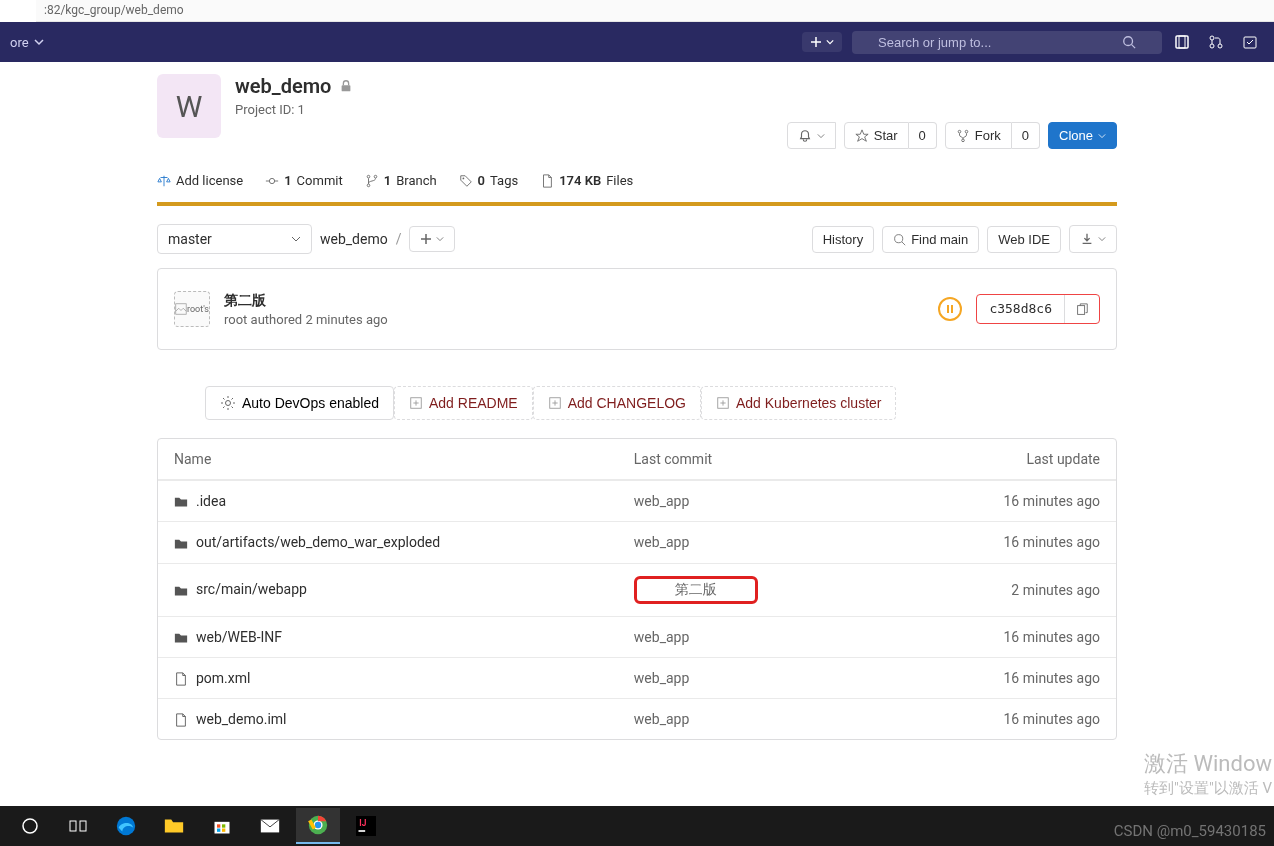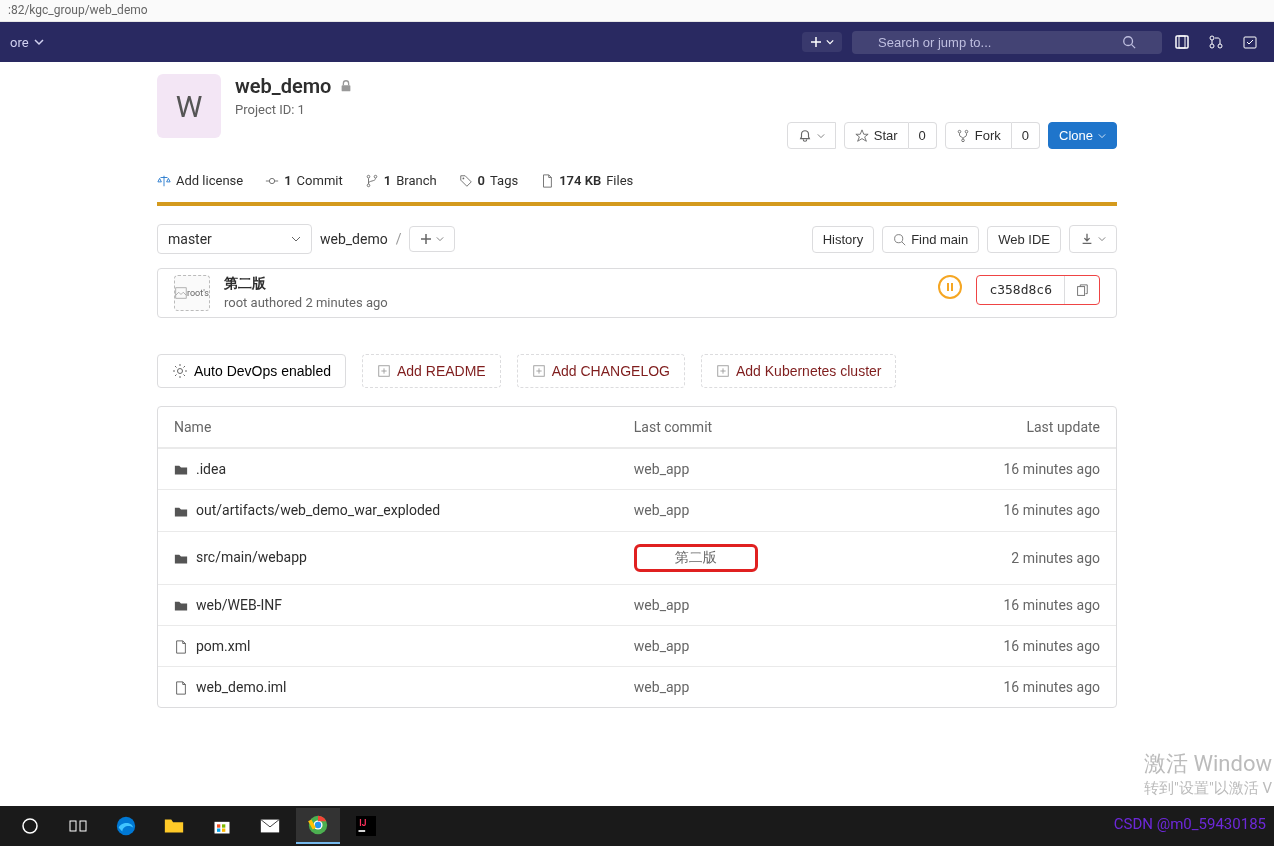--- a/index.html
+++ b/index.html
@@ -1,17 +1,17 @@
 <!DOCTYPE html>
 <html><head>
 <meta charset="utf-8">
 <style>
 * { box-sizing: border-box; margin: 0; padding: 0; }
 body { font-family: -apple-system, BlinkMacSystemFont, "Segoe UI", Roboto, sans-serif; font-size: 14px; color: #2e2e2e; background: #fff; width: 1274px; height: 846px; overflow: hidden; position: relative; }
-.addr-bar { height: 22px; padding: 3px 8px; font-size: 12px; color: #666; background: #fafafa; border-bottom: 1px solid #e5e5e5; }
+.addr-bar { height: 22px; padding: 3px 8px; font-size: 12px; color: #666; background: #fafafa; border-bottom: 1px solid #e5e5e5; margin-left: 36px; }
 .top-nav { height: 40px; background: #292961; display: flex; align-items: center; padding: 0 10px; color: #fff; }
 .top-nav-left { display: flex; align-items: center; gap: 5px; font-size: 13px; color: #d1d1f0; }
 .top-nav-left svg { fill: #d1d1f0; }
 .top-nav .spacer { flex: 1; }
 .top-nav .plus-btn { background: rgba(255,255,255,0.08); border: none; color: #fff; padding: 4px 8px; border-radius: 4px; display: flex; align-items: center; gap: 4px; cursor: pointer; }
 .search-box { margin-left: 10px; background: rgba(255,255,255,0.12); border-radius: 4px; display: flex; align-items: center; padding: 4px 26px; width: 310px; }
 .search-box input { background: transparent; border: none; color: #fff; outline: none; flex: 1; font-size: 13px; }
 .search-box input::placeholder { color: #bfbfe0; }
 .top-nav .icon-btn { background: none; border: none; color: #fff; padding: 6px; cursor: pointer; margin-left: 6px; }
 .container { max-width: 960px; margin: 0 auto; padding: 12px 0 0 0; }
@@ -30,46 +30,46 @@
 .stats a { color: #1f75cb; text-decoration: none; display: flex; align-items: center; gap: 5px; }
 .stats span { color: #2e2e2e; display: flex; align-items: center; gap: 5px; }
 .stats strong { font-weight: 600; }
 .controls { display: flex; gap: 8px; padding: 18px 0 14px 0; align-items: center; }
 .branch-select { border: 1px solid #dcdcde; border-radius: 4px; padding: 6px 10px; width: 155px; display: flex; justify-content: space-between; align-items: center; cursor: pointer; }
 .breadcrumb { font-size: 14px; display: flex; align-items: center; gap: 8px; }
 .breadcrumb .sep { color: #999; }
 .plus-dd { border: 1px solid #dcdcde; border-radius: 4px; padding: 6px 10px; display: flex; align-items: center; gap: 4px; cursor: pointer; }
 .controls .spacer { flex: 1; }
 .dl-btn { border: 1px solid #dcdcde; border-radius: 4px; padding: 6px 10px; display: flex; align-items: center; gap: 4px; cursor: pointer; }
-.commit-panel { border: 1px solid #dcdcde; border-radius: 4px; padding: 6px 16px; display: flex; align-items: flex-start; gap: 14px; margin-bottom: 36px; }
+.commit-panel { border: 1px solid #dcdcde; border-radius: 4px; padding: 22px 16px; display: flex; align-items: center; gap: 14px; margin-bottom: 36px; }
 .commit-avatar { width: 36px; height: 36px; border: 1px dashed #bbb; border-radius: 4px; display: flex; align-items: center; justify-content: center; font-size: 10px; color: #666; background: #fafafa; }
 .commit-info { flex: 1; }
 .commit-msg { font-weight: 600; font-size: 14px; }
 .commit-meta { font-size: 13px; color: #666; margin-top: 2px; }
 .status-circle { width: 24px; height: 24px; border: 2px solid #f5a623; border-radius: 50%; display: flex; align-items: center; justify-content: center; color: #f5a623; font-weight: bold; font-size: 11px; }
 .sha-box { border: 1px solid #ef4444; border-radius: 4px; display: flex; }
 .sha-box .sha { padding: 6px 12px; font-family: monospace; font-size: 13px; }
 .sha-box .copy { padding: 6px 10px; border-left: 1px solid #dcdcde; cursor: pointer; }
-.action-row { display: flex; gap: 16px; margin-bottom: 18px; }
+.action-row { display: flex; gap: 0; margin-bottom: 18px; margin-left: 48px; }
 .action-btn { border: 1px solid #dcdcde; border-radius: 4px; padding: 8px 14px; font-size: 14px; display: flex; align-items: center; gap: 6px; cursor: pointer; background: #fff; }
 .action-btn.dashed { border-style: dashed; color: #7f1d1d; }
 .file-table { width: 100%; border: 1px solid #dcdcde; border-radius: 4px; border-collapse: separate; border-spacing: 0; }
 .file-table th { text-align: left; padding: 12px 16px; font-weight: 400; color: #666; border-bottom: 1px solid #eaeaea; font-size: 14px; }
 .file-table th:last-child, .file-table td:last-child { text-align: right; }
 .file-table td { padding: 12px 16px; border-top: 1px solid #eaeaea; font-size: 14px; }
 .file-table td:first-child { color: #2e2e2e; }
 .file-table td:nth-child(2), .file-table td:nth-child(3) { color: #666; }
 .folder-icon, .file-icon { margin-right: 8px; }
 .highlight-box { border: 3px solid #e02020; border-radius: 6px; padding: 2px 38px; display: inline-block; }
 .taskbar { position: absolute; bottom: 0; left: 0; right: 0; height: 40px; background: #1a1a1a; display: flex; align-items: center; padding: 0 8px; gap: 4px; }
 .tb-item { width: 44px; height: 36px; display: flex; align-items: center; justify-content: center; color: #fff; cursor: pointer; }
 .tb-item.active { background: #333; border-bottom: 2px solid #76b9ed; }
 .watermark { position: absolute; right: 0; bottom: 48px; text-align: right; color: #bbb; font-size: 15px; padding-right: 2px; }
 .watermark .big { font-size: 22px; }
-.csdn { position: absolute; right: 8px; bottom: 13px; color: #6d28d9; font-size: 15px; z-index: 10; }
+.csdn { position: absolute; right: 8px; bottom: 6px; color: #737373; font-size: 15px; z-index: 10; }
 svg { display: inline-block; vertical-align: middle; }
 </style>
 </head>
 <body>
 
 <div class="addr-bar">:82/kgc_group/web_demo</div>
 
 <div class="top-nav">
   <div class="top-nav-left">
     <span>ore</span>

